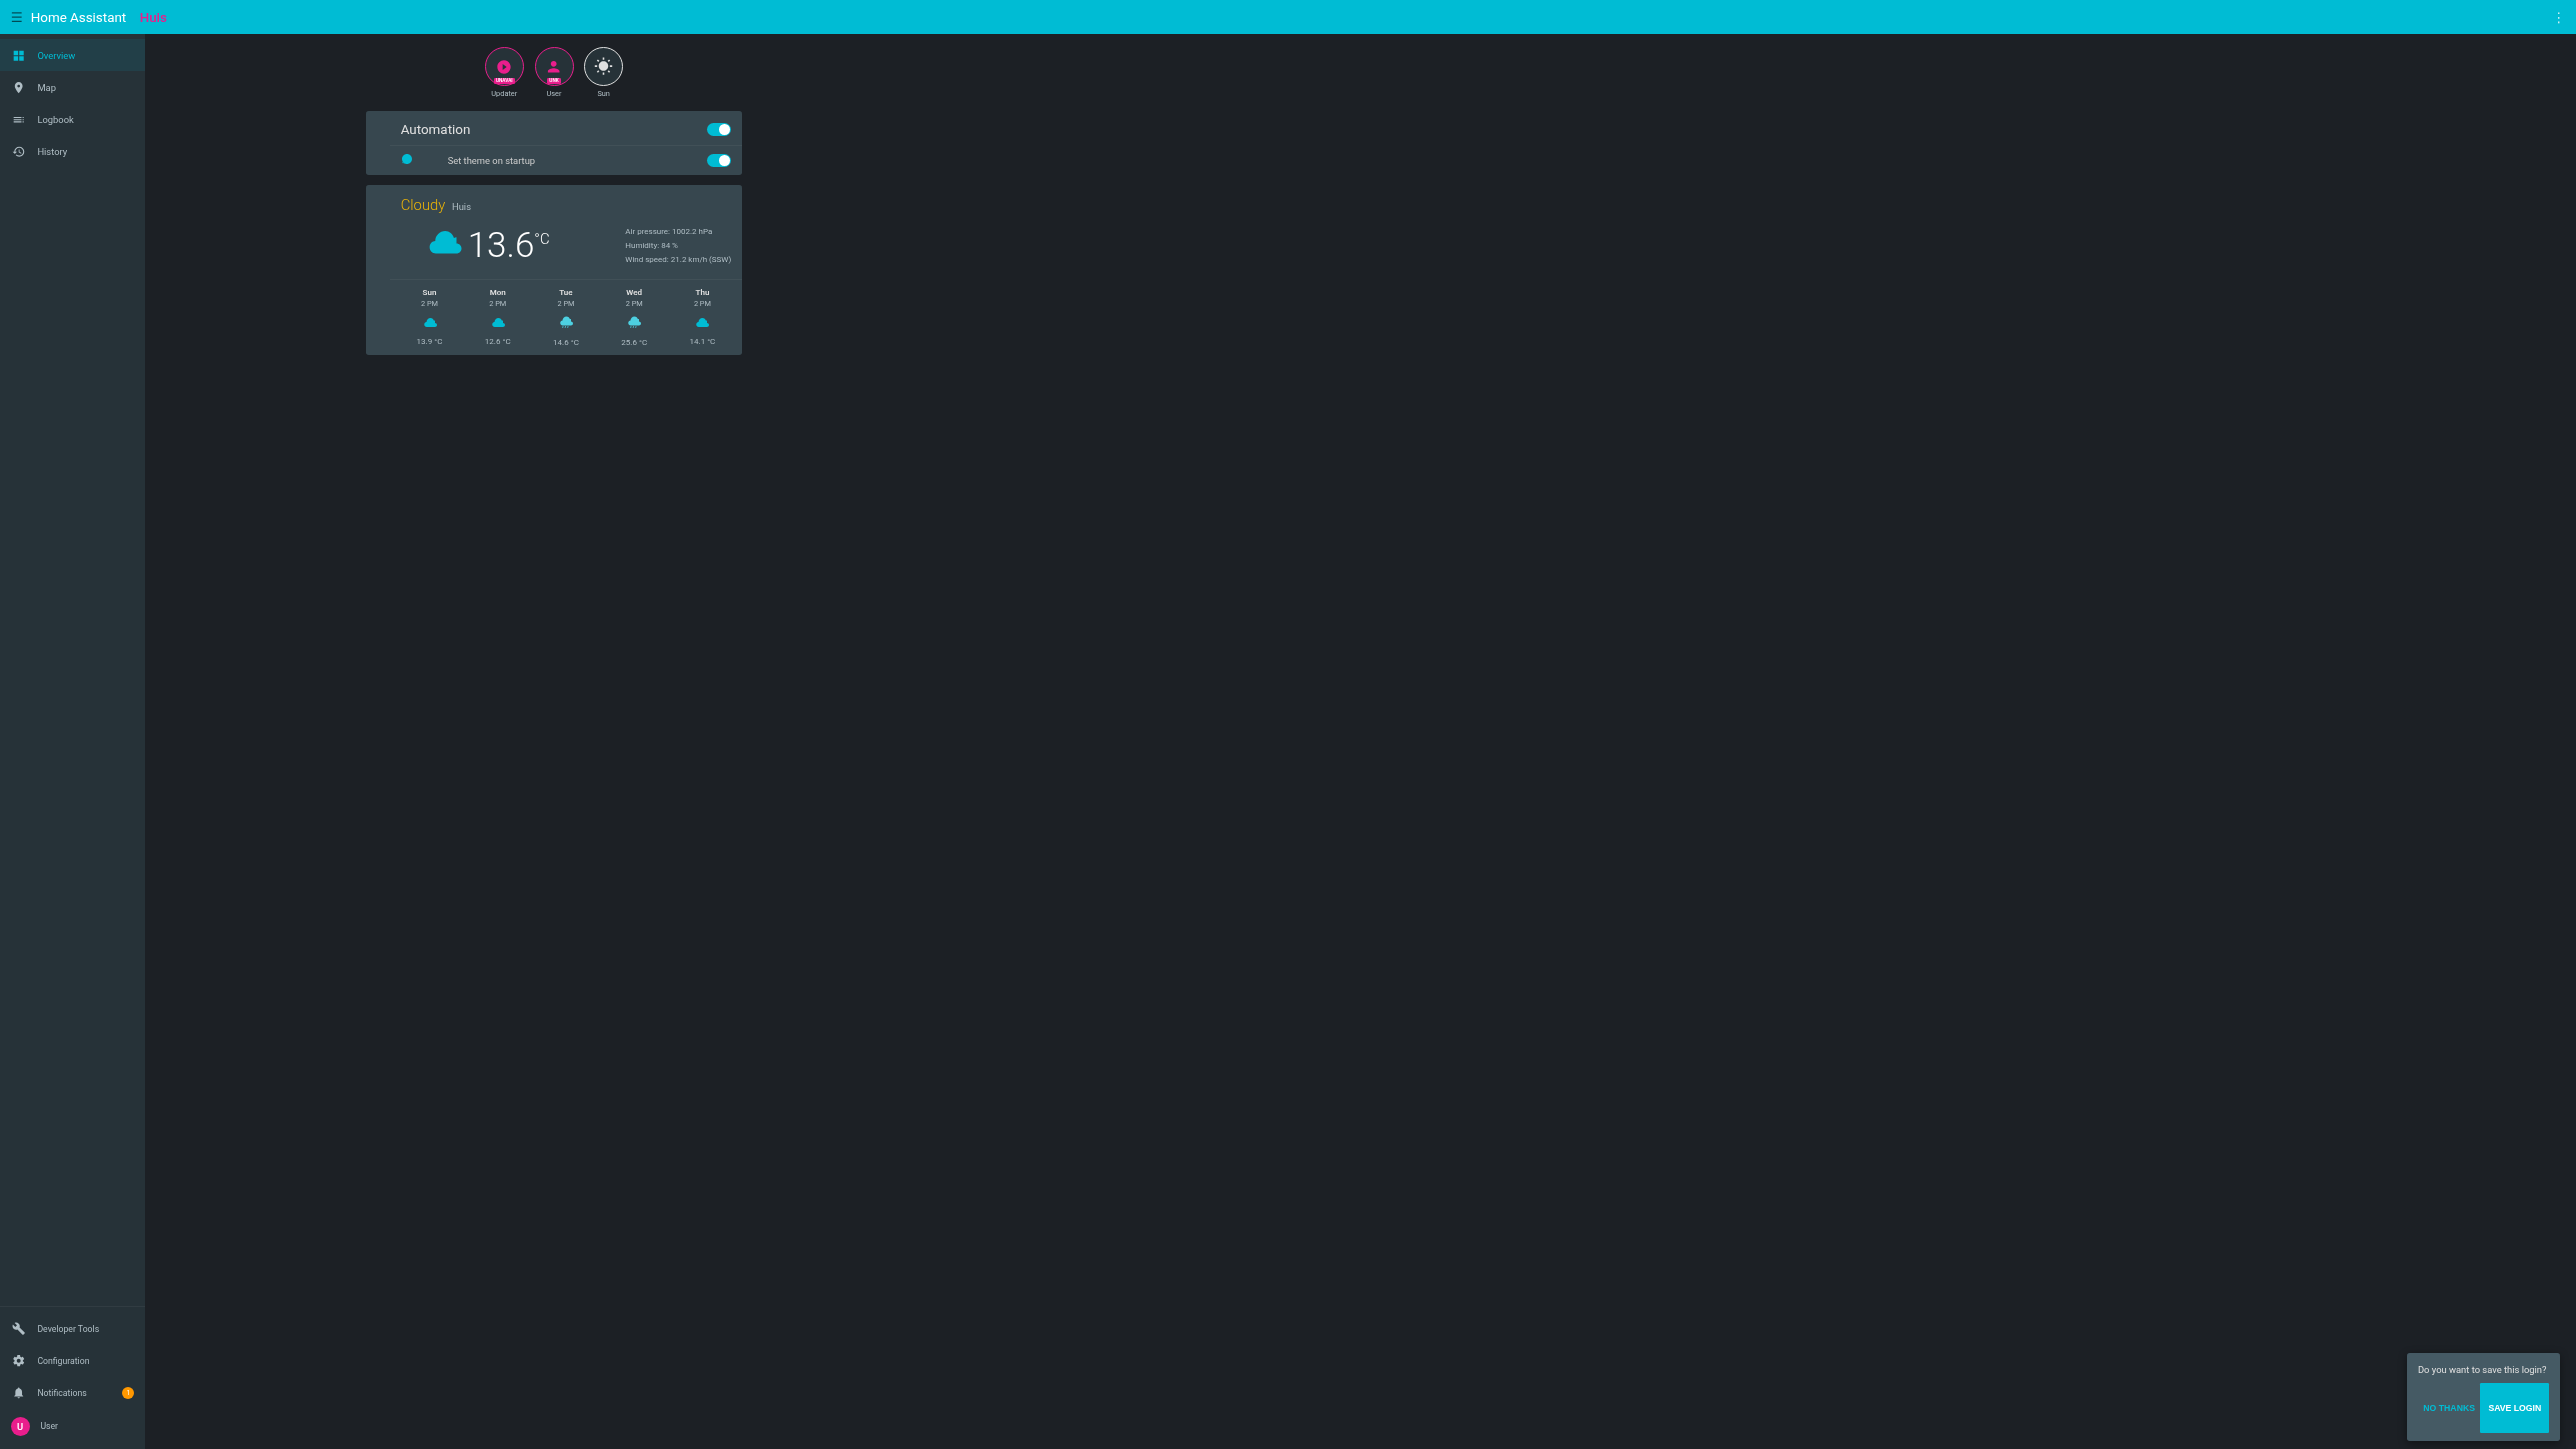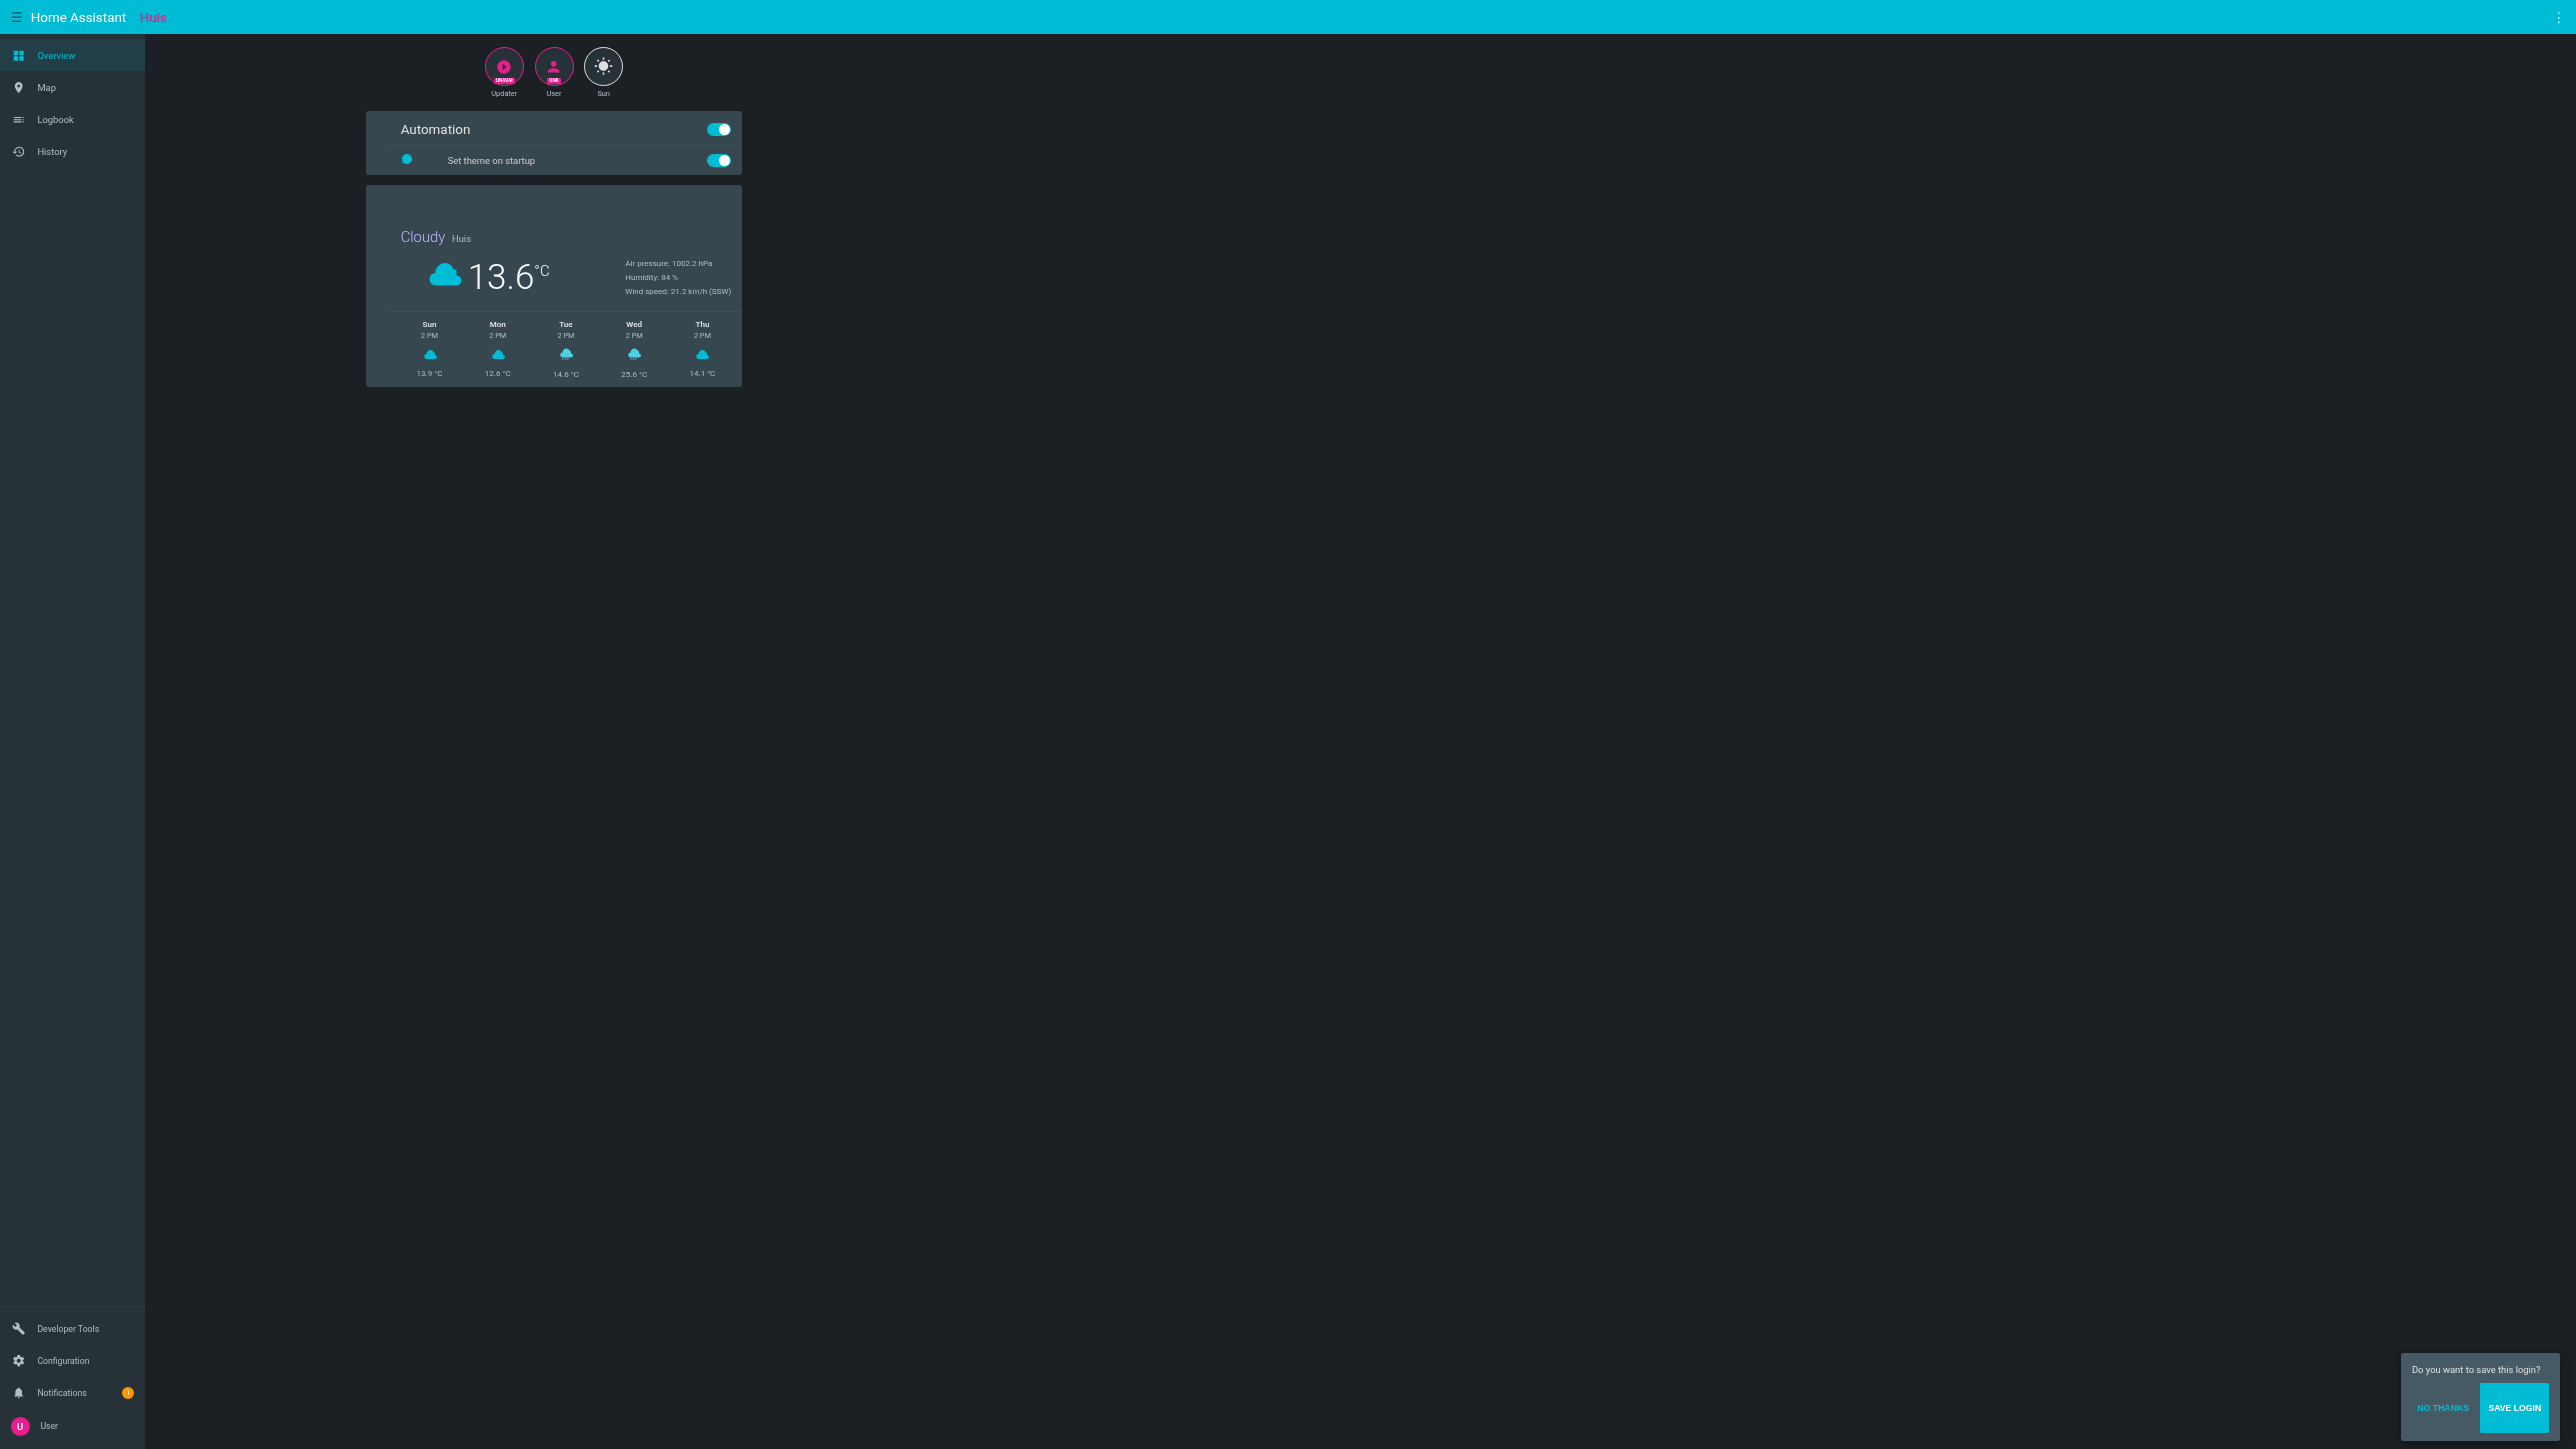--- a/index.html
+++ b/index.html
@@ -243,22 +243,21 @@
     
     .weather-card-header {
       padding: 10.7px 10.7px 5.4px;
       display: flex;
       align-items: baseline;
       gap: 6.7px;
     }
     .weather-condition {
       font-size: 14.8px;
       font-weight: 300;
-      color: #c4b5fd;
-      margin-top: 32px;
+      color: #eab308;
     }
     .weather-location {
       font-size: 9.4px;
       color: #b0bec5;
     }
     .weather-main {
       display: flex;
       align-items: flex-start;
       padding: 5.4px 10.7px 10.7px;
       gap: 4px;
@@ -326,21 +325,21 @@
       max-width: 215px;
     }
     .save-login-text {
       font-size: 9.4px;
       color: #e0e0e0;
       margin-bottom: 8px;
     }
     .save-login-actions {
       display: flex;
       justify-content: flex-end;
-      gap: 6px;
+      gap: 0;
     }
     .btn-no-thanks {
       background: transparent;
       border: none;
       color: #00bcd4;
       font-size: 8.7px;
       font-weight: 600;
       cursor: pointer;
       text-transform: uppercase;
       padding: 4px 5.4px;

